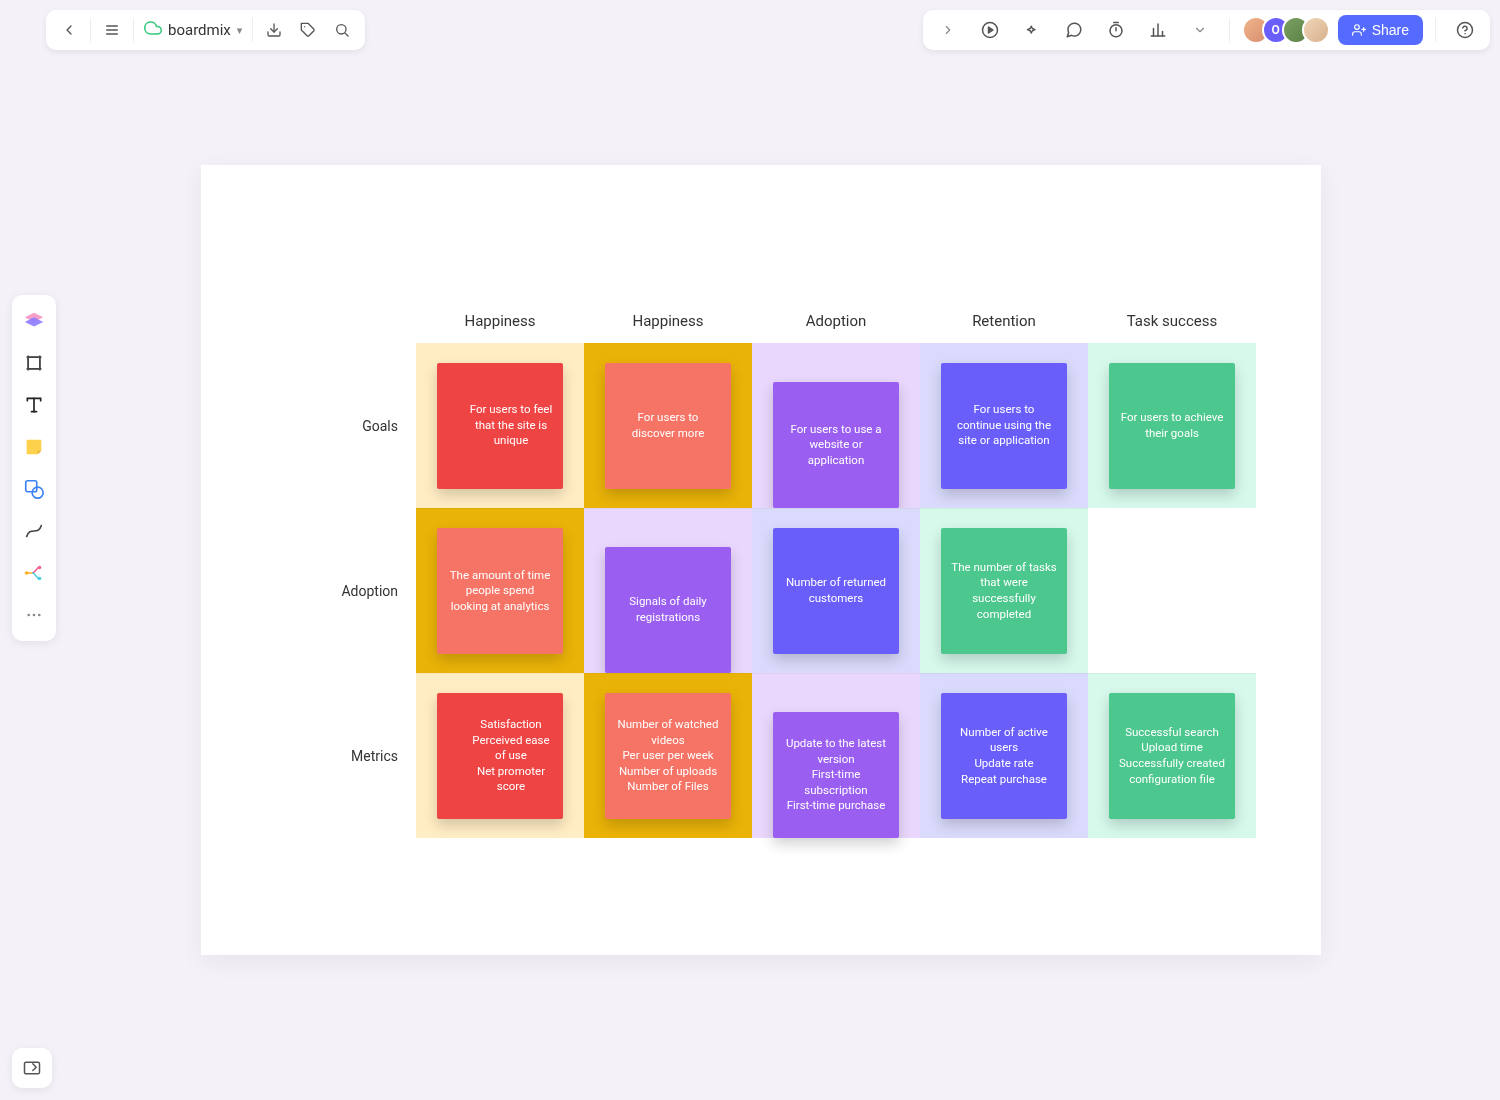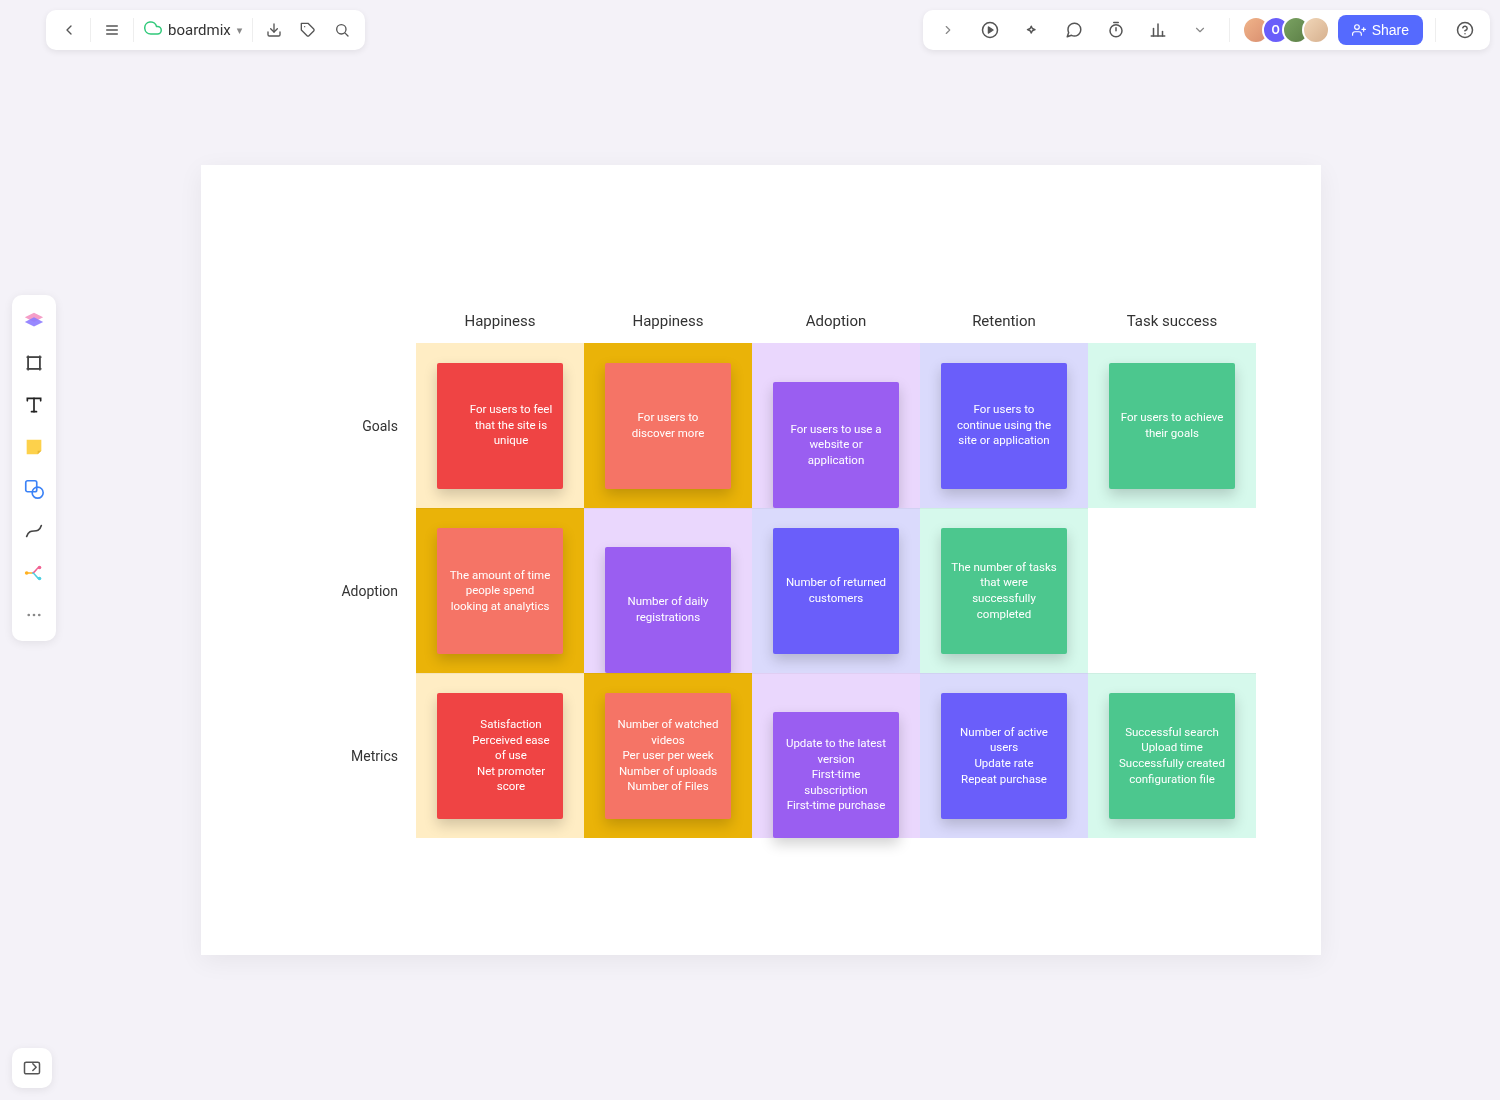--- a/index.html
+++ b/index.html
@@ -269,21 +269,21 @@
           <div class="sticky s4">For users to achieve their goals</div>
         </div>
     </div>
 
     <div class="rows" data-row="1">
       <div class="rowh">Adoption</div>
       <div class="cell col1">
           <div class="sticky s1">The amount of time people spend looking at analytics</div>
         </div>
       <div class="cell col2">
-          <div class="sticky s2">Number of daily registrations</div>
+          <div class="sticky s2">Signals of daily registrations</div>
         </div>
       <div class="cell col3">
           <div class="sticky s3">Number of returned customers</div>
         </div>
       <div class="cell col4">
           <div class="sticky s4">The number of tasks that were successfully completed</div>
         </div>
     </div>
 
     <div class="rows" data-row="2">

